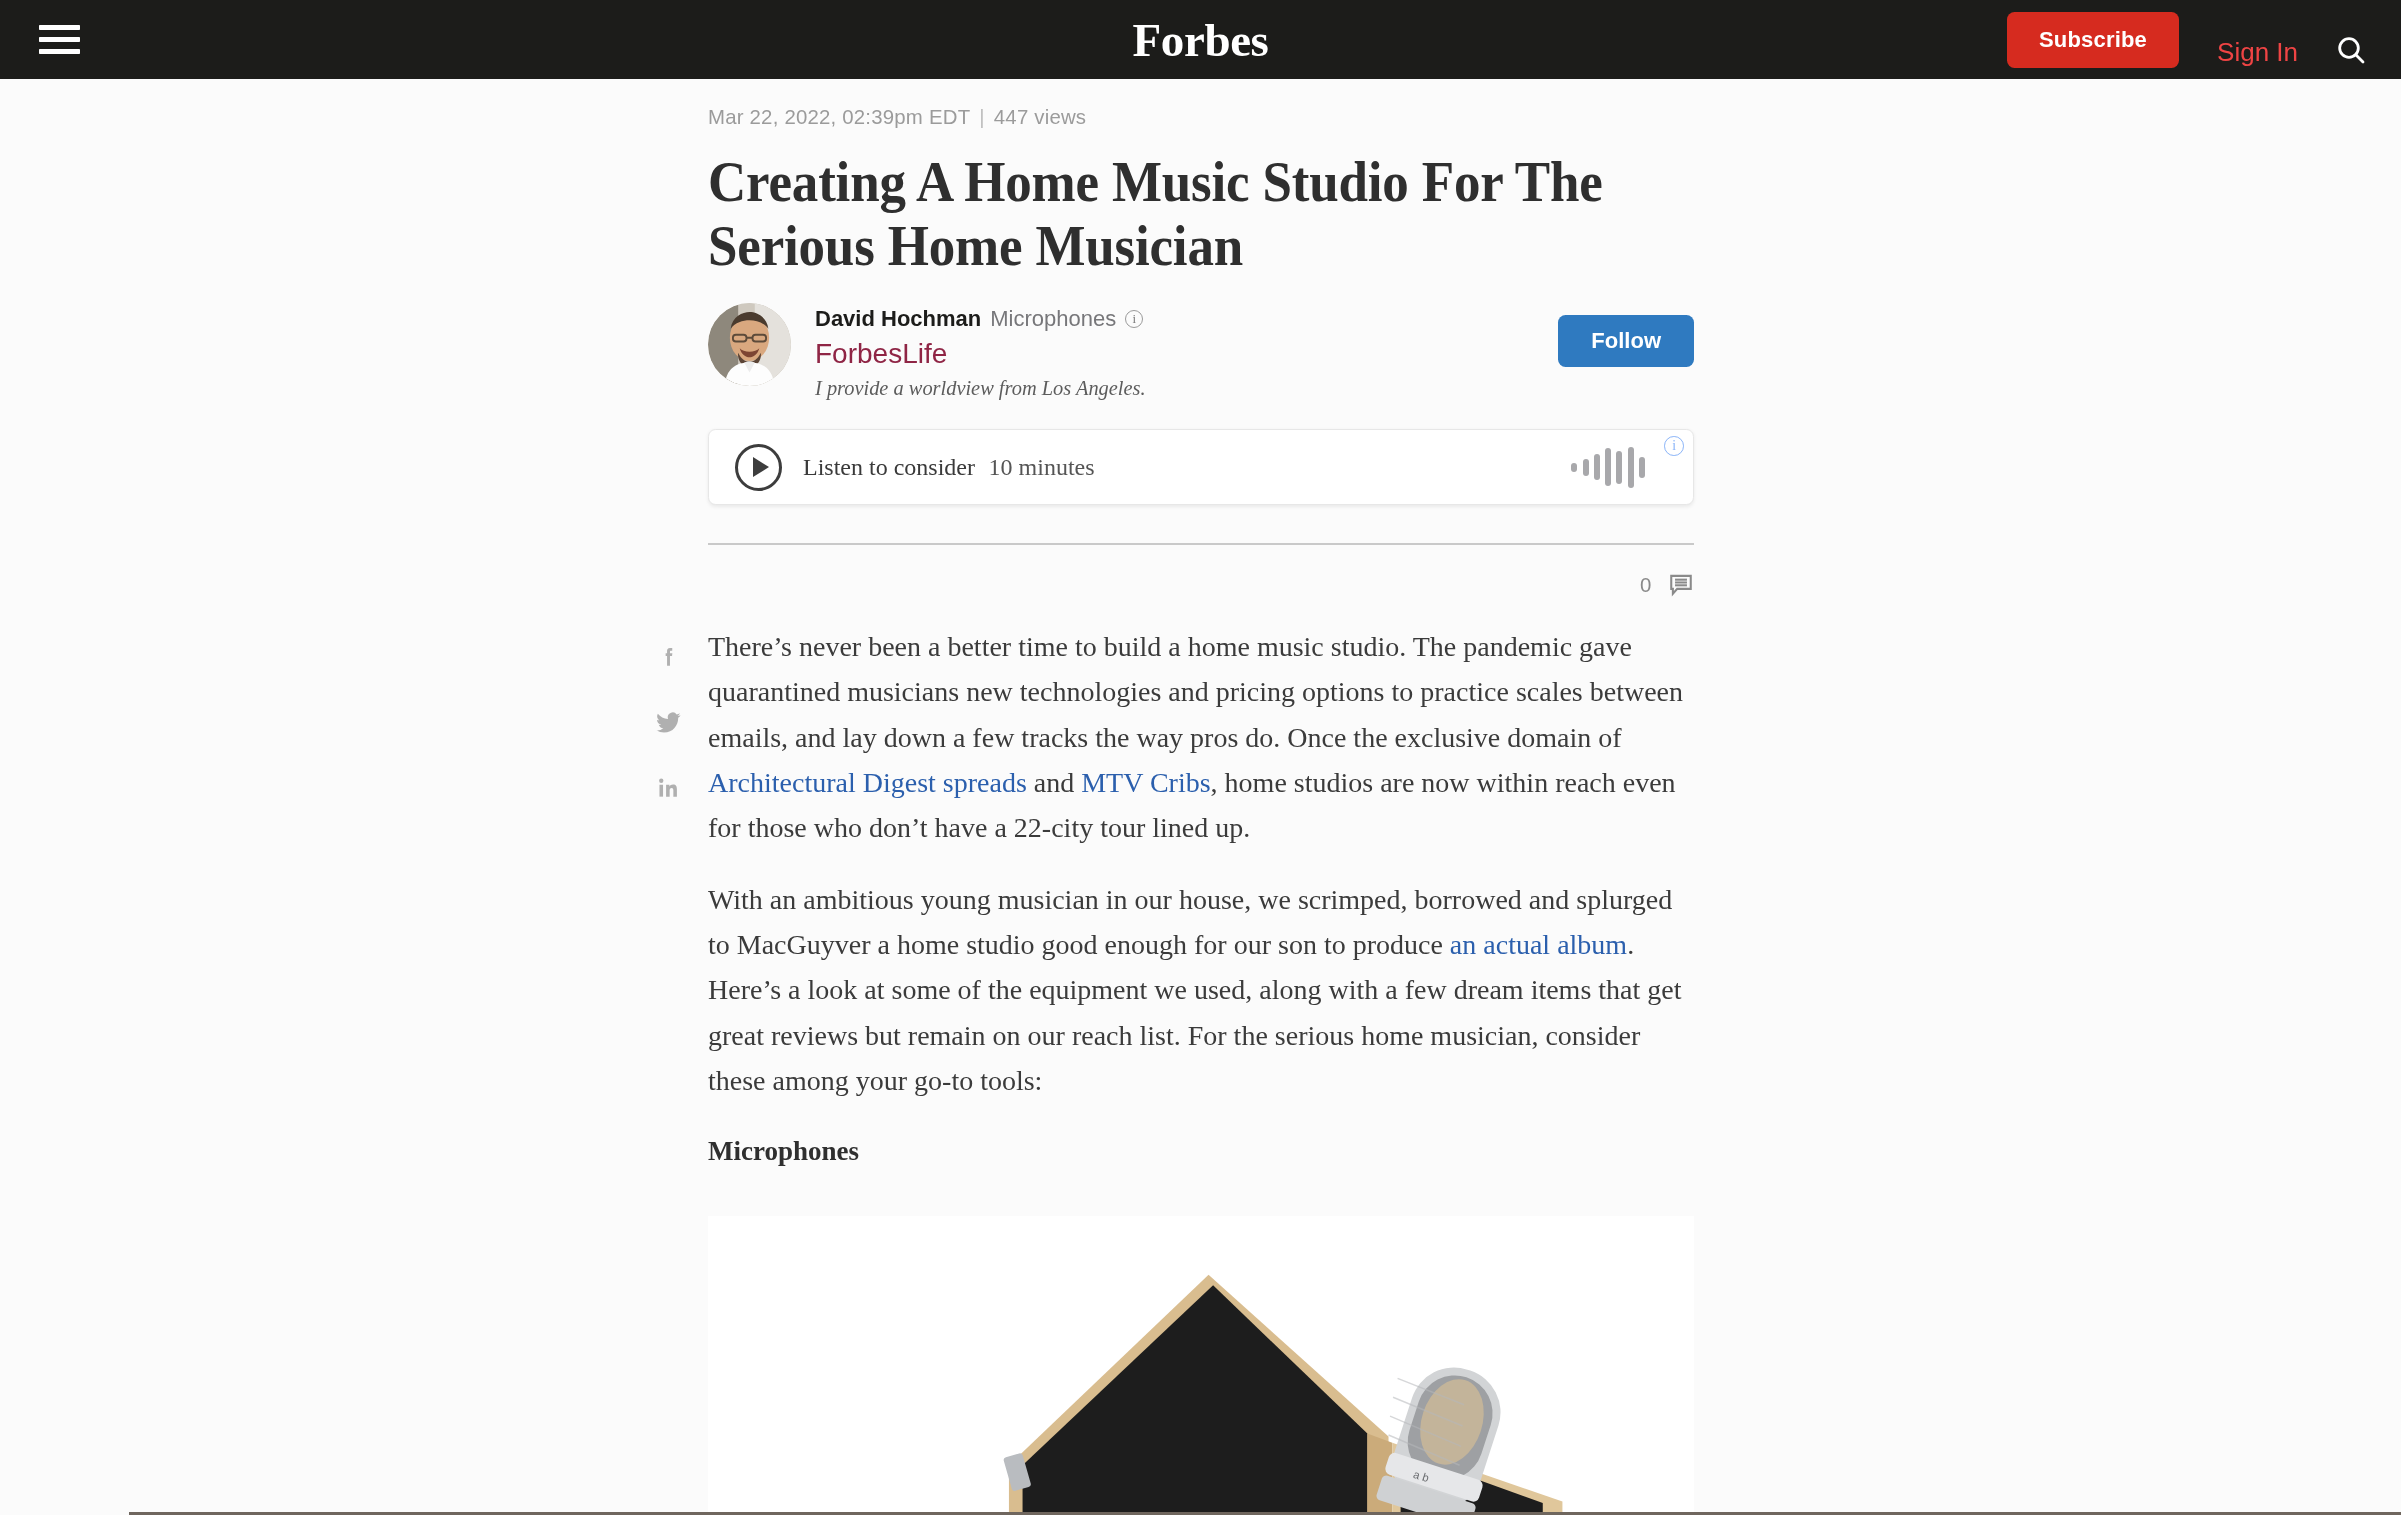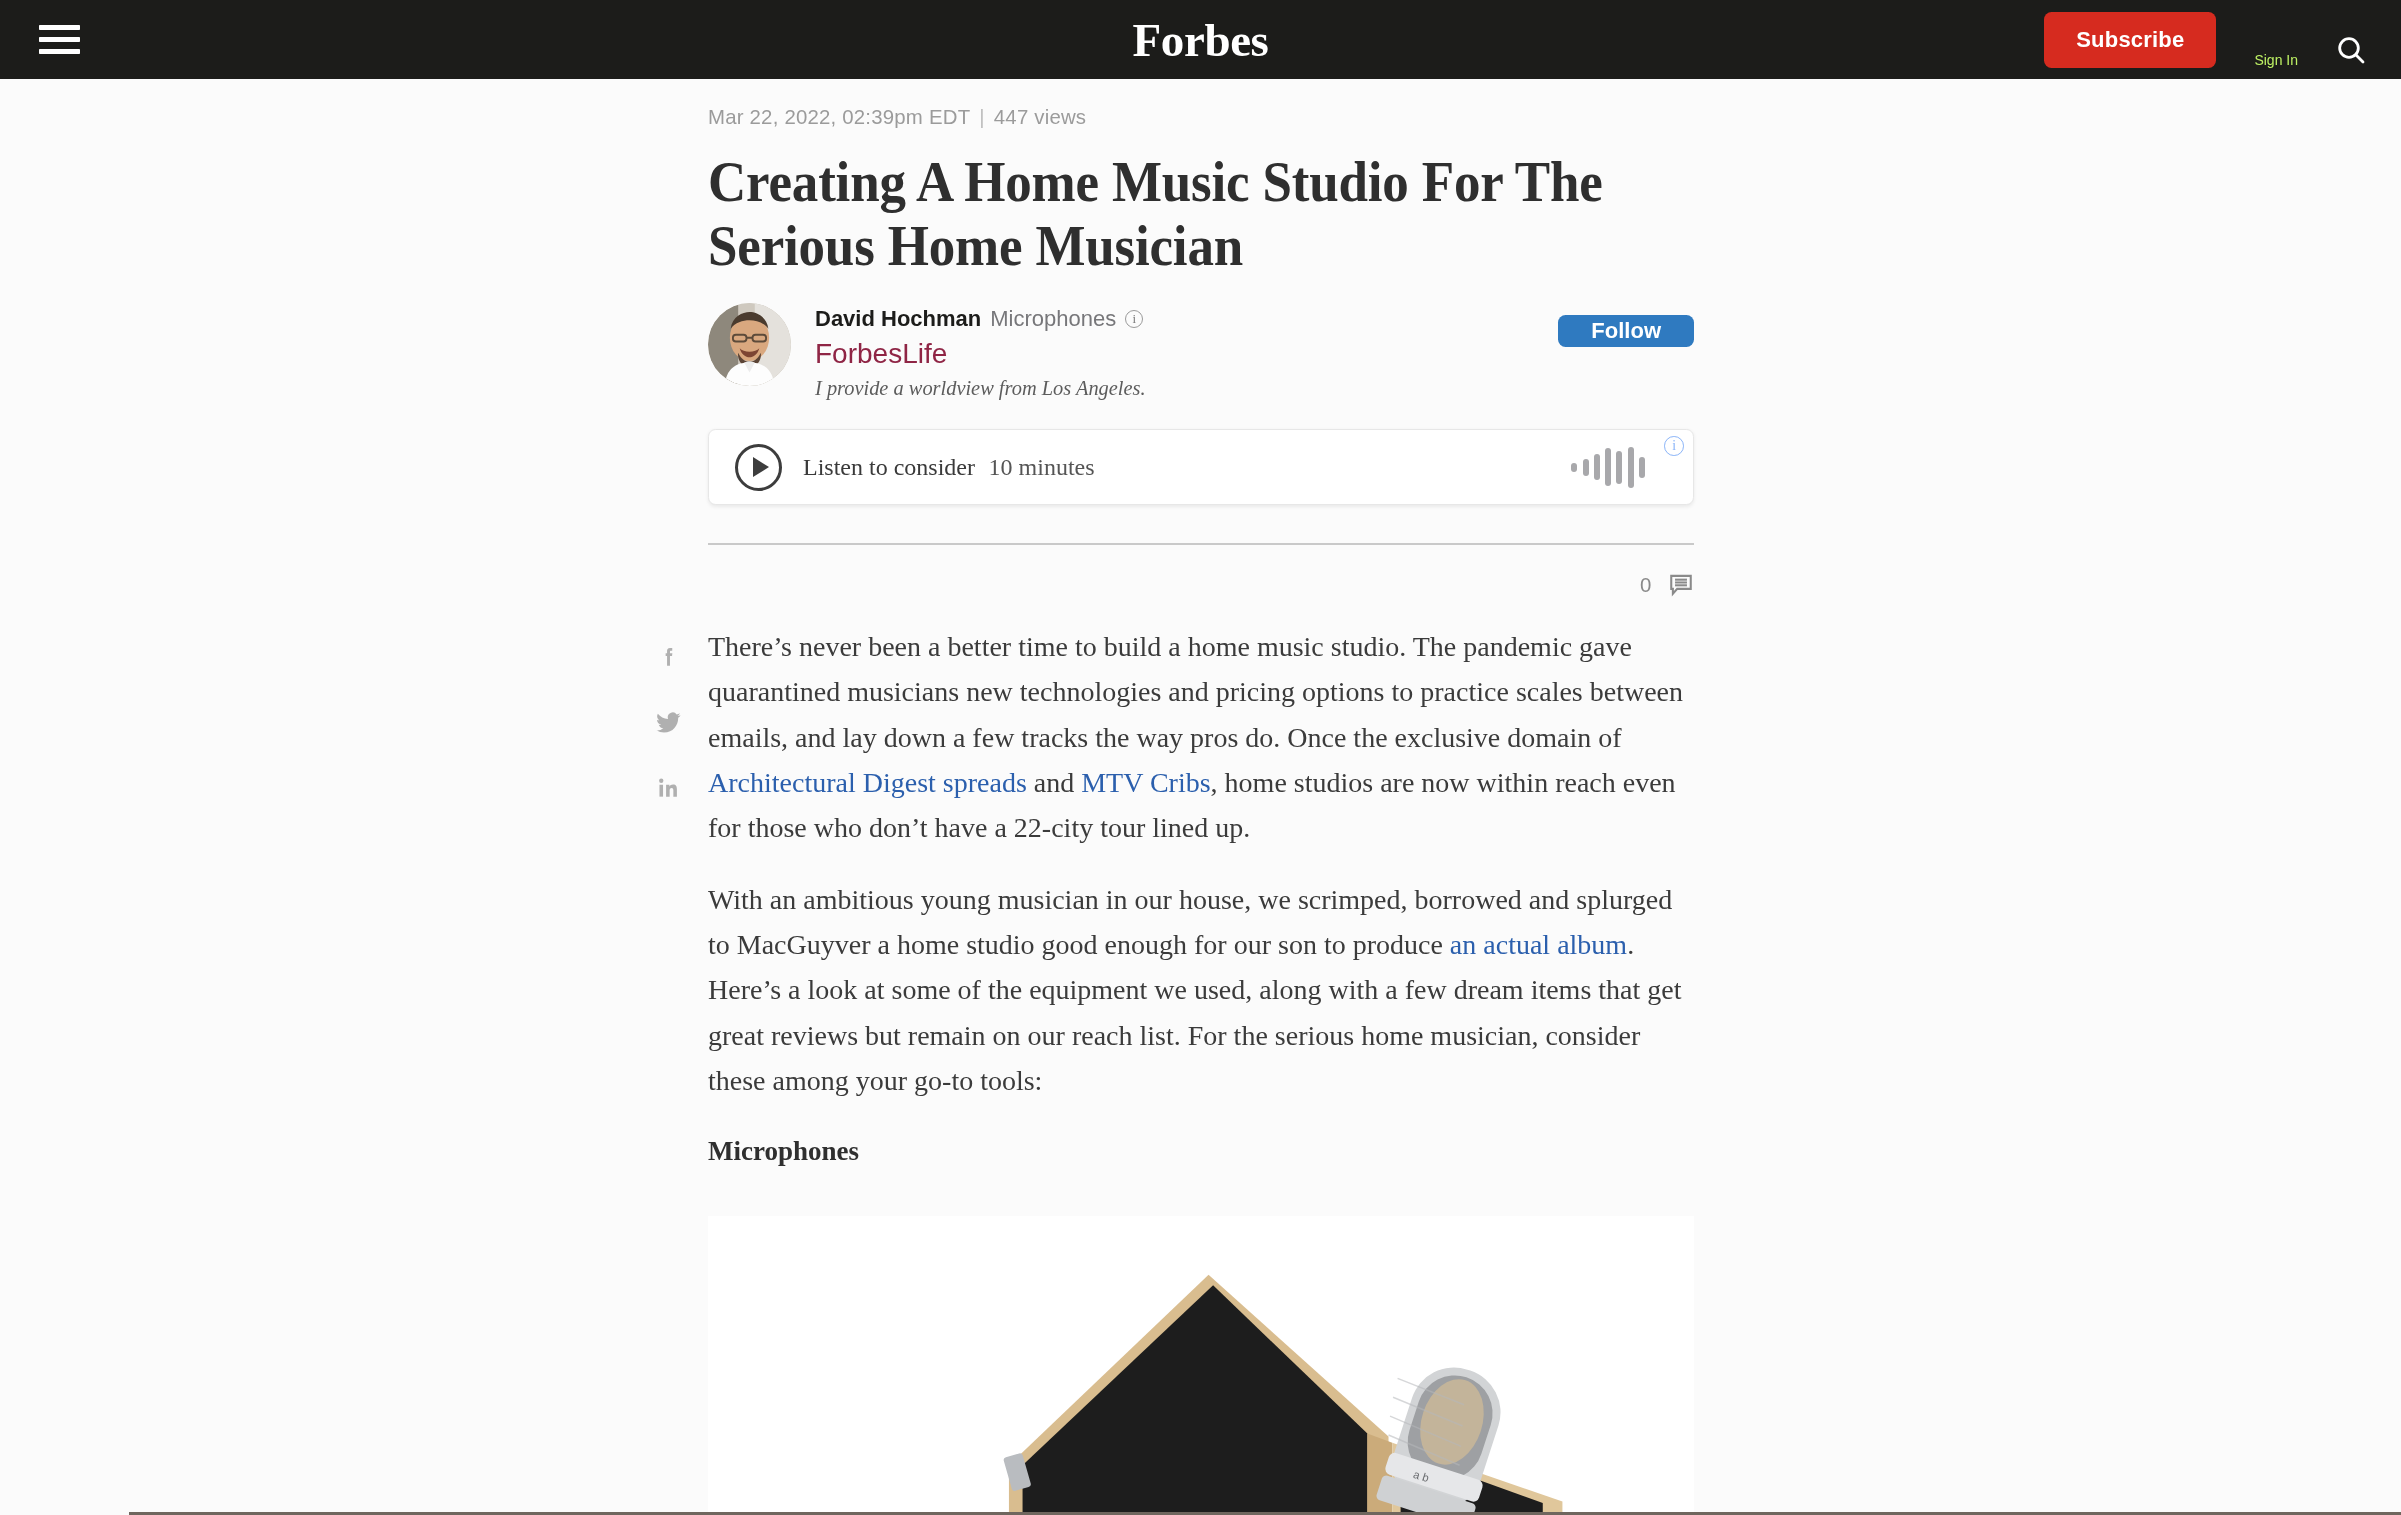--- a/index.html
+++ b/index.html
@@ -58,22 +58,22 @@
     font-size: 22px;
     font-weight: 700;
     border: none;
     border-radius: 7.6px;
     padding: 15px 32px;
     cursor: pointer;
     font-family: "Liberation Sans", sans-serif;
     letter-spacing: 0.2px;
   }
   .signin-link {
-    color: #bef264;
-    font-size: 14px;
+    color: #ef4444;
+    font-size: 26px;
     margin-left: 38px;
     margin-right: 35px;
     cursor: pointer;
     white-space: nowrap;
   }
   .search-icon-wrap {
     width: 36px; height: 36px;
     display: flex; align-items: center; justify-content: center;
     cursor: pointer;
   }
@@ -153,21 +153,21 @@
     font-family: "Liberation Serif", serif;
     font-style: italic;
     font-size: 20.4px;
     color: #5c5c5c;
   }
   .follow-btn {
     position: absolute; right: 0; top: 12px;
     background: #2f7ac0;
     color: #ffffff;
     border: none; border-radius: 7.6px;
-    padding: 3px 33px;
+    padding: 13px 33px;
     font-size: 22px;
     font-weight: 700;
     cursor: pointer;
     font-family: "Liberation Sans", sans-serif;
   }
 
   
   .audio-player {
     margin-top: 29px;
     height: 76px;

